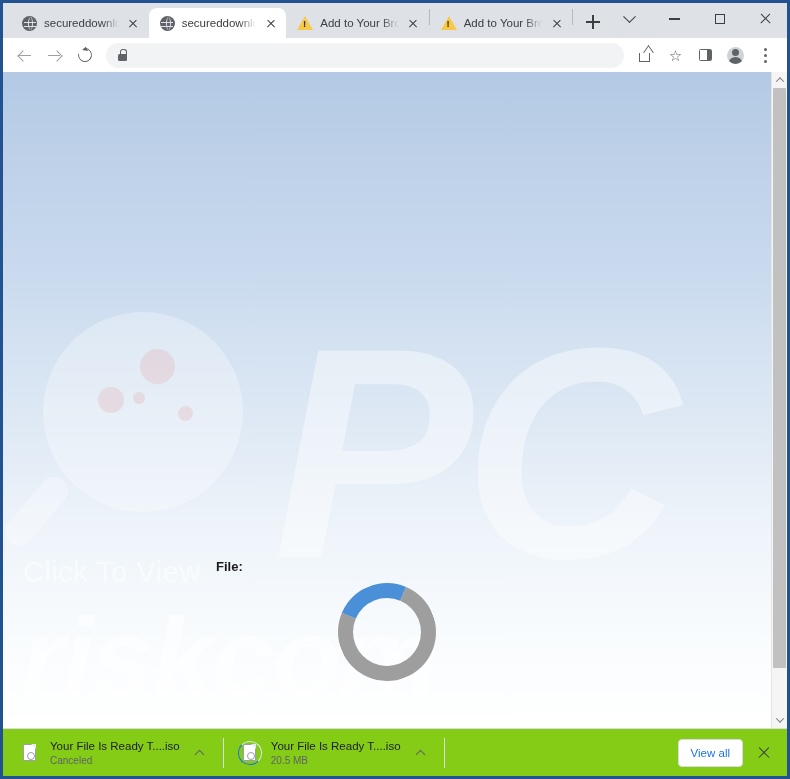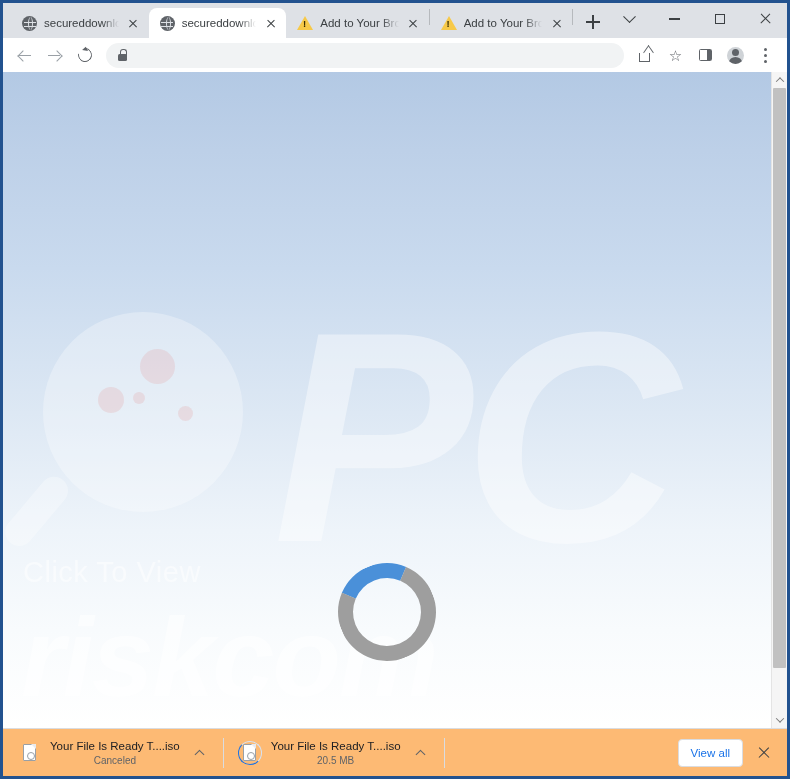--- a/index.html
+++ b/index.html
@@ -361,21 +361,21 @@
       #c9daee 30%,
       #dde8f4 52%,
       #eef4fa 70%,
       #f8fbfd 85%,
       #ffffff 100%);
   }
 
   
   .wm-pc {
     position: absolute;
-    left: 270px; top: 215px;
+    left: 270px; top: 231px;
     font-size: 300px;
     font-weight: bold;
     font-style: italic;
     color: rgba(255,255,255,0.42);
     line-height: 1;
     letter-spacing: -10px;
     user-select: none;
     pointer-events: none;
   }
   .wm-riskcom {
@@ -486,21 +486,21 @@
     left: 1px; right: 1px;
     top: 0;
     height: 580px;
     background: #c1c1c1;
     border-radius: 1px;
   }
 
   
   .shelf {
     height: 48px;
-    background: #fdba74;
+    background: #84cc16;
     border-top: 1px solid #dadce0;
     display: flex;
     align-items: center;
     padding: 0 10px 0 8px;
     flex: 0 0 48px;
     gap: 0;
   }
   .dl-item {
     display: flex;
     align-items: center;
@@ -548,21 +548,20 @@
   }
   .dl-text { display: flex; flex-direction: column; gap: 3px; flex: 1; }
   .dl-name {
     font-size: 11.5px;
     color: #202124;
     white-space: nowrap;
   }
   .dl-sub {
     font-size: 10px;
     color: #5f6368;
-    text-align: center;
   }
   .dl-caret {
     width: 22px; height: 22px;
     display: flex; align-items: center; justify-content: center;
     border-radius: 50%;
     flex: 0 0 22px;
   }
   .dl-caret i {
     width: 7px; height: 7px;
     border-left: 1.4px solid #5f6368;
@@ -703,20 +702,21 @@
       <div class="wm-dot d2"></div>
       <div class="wm-dot d3"></div>
       <div class="wm-dot d4"></div>
 
       <div class="wm-pc">PC</div>
       <div class="wm-click">Click To View</div>
       <div class="wm-riskcom">riskcom</div>
 
       <div class="dl-widget">
         <div class="dl-filelabel">
+          <div>File:</div>
         </div>
         <div class="spinner"></div>
       </div>
 
     </div>
 
     <div class="scrollbar">
       <div class="sb-arrow up">
         <i></i>
       </div>

